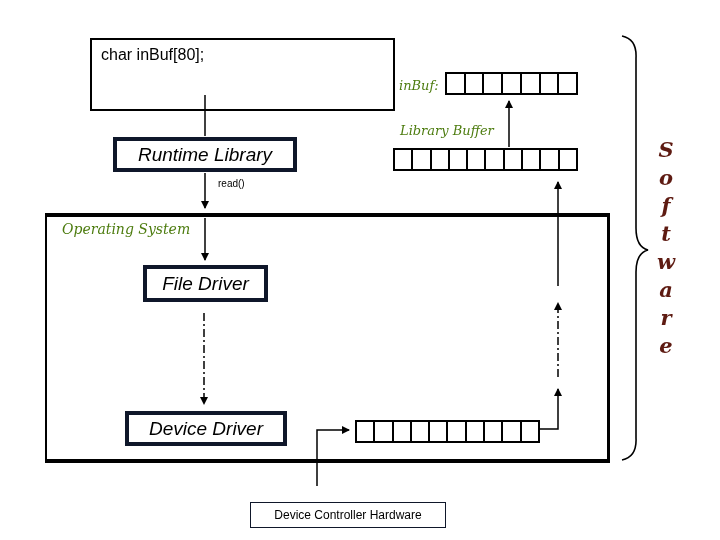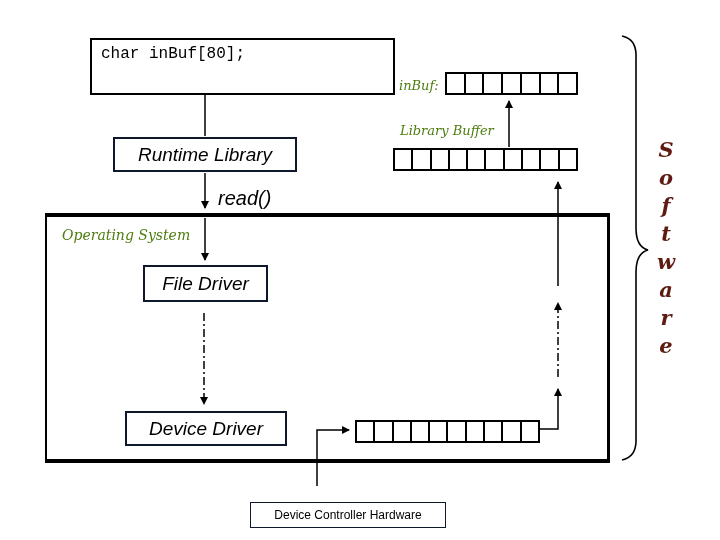--- a/index.html
+++ b/index.html
@@ -1,43 +1,43 @@
 <!DOCTYPE html>
 <html style="--software-color: #5e1b12;"><head>
 <meta charset="utf-8">
 <style>
   html,body{margin:0;padding:0;background:#fff;}
   #stage{
     position:relative;width:720px;height:540px;background:#ffffff;overflow:hidden;
     font-family:"Liberation Sans",sans-serif;color:#000;
   }
   .abs{position:absolute;box-sizing:border-box;}
-  .box{background:#fff;border:2px solid #0f172a;display:flex;align-items:center;justify-content:center;}
+  .box{background:#fff;border:4px solid #0f172a;display:flex;align-items:center;justify-content:center;}
   .serif-label{font-family:"DejaVu Serif","Liberation Serif",serif;font-style:italic;color:#4d7c0f;white-space:nowrap;}
   .sans-italic{font-style:italic;}
   
-  #code-box{left:90px;top:38px;width:305px;height:57px;background:#fff;border:2px solid #000;font-family:Liberation Mono, monospace;}
+  #code-box{left:90px;top:38px;width:305px;height:73px;background:#fff;border:2px solid #000;}
   #code-box .code-line{padding-left:9px;font-size:16px;line-height:25px;white-space:nowrap;}
   #code-box .code-line:first-child{padding-top:2px;}
   
   #runtime-box{left:113px;top:137px;width:184px;height:35px;font-size:19px;}
   
   #os-box{left:45px;top:213px;width:565px;height:250px;background:#fff;
     border-top:4px solid #000;border-bottom:4px solid #000;border-left:2px solid #000;border-right:3px solid #000;}
-  #os-label{left:62px;top:227px;font-size:14px;}
+  #os-label{left:62px;top:221px;font-size:14px;}
   
   #file-driver-box{left:143px;top:265px;width:125px;height:37px;font-size:19px;}
   #device-driver-box{left:125px;top:411px;width:162px;height:35px;font-size:19px;}
   
   #dch-box{left:250px;top:487px;width:196px;height:26px;border-width:1px;font-size:12px;margin-top:15px;}
   
   #inbuf-label{left:399px;top:78px;font-size:13px;}
   #library-label{left:400px;top:123px;font-size:13px;text-align:right;}
   #typeahead-label{left:358px;top:395px;font-size:13px;}
-  #read-label{left:218px;top:187px;font-size:20px;font-style:italic;}
+  #read-label{left:218px;top:178px;font-size:10px;}
   
   .cells{display:flex;background:#fff;border:2px solid #000;}
   .cells .cell{flex:1;border-right:2px solid #000;background:#fff;}
   .cells .cell:last-child{border-right:none;}
   #inbuf-cells{left:445px;top:72px;width:133px;height:23px;}
   #library-cells{left:393px;top:148px;width:185px;height:23px;}
   #typeahead-cells{left:355px;top:420px;width:185px;height:23px;}
   
   #software-label{
     left:651px;top:136px;width:30px;text-align:center;

